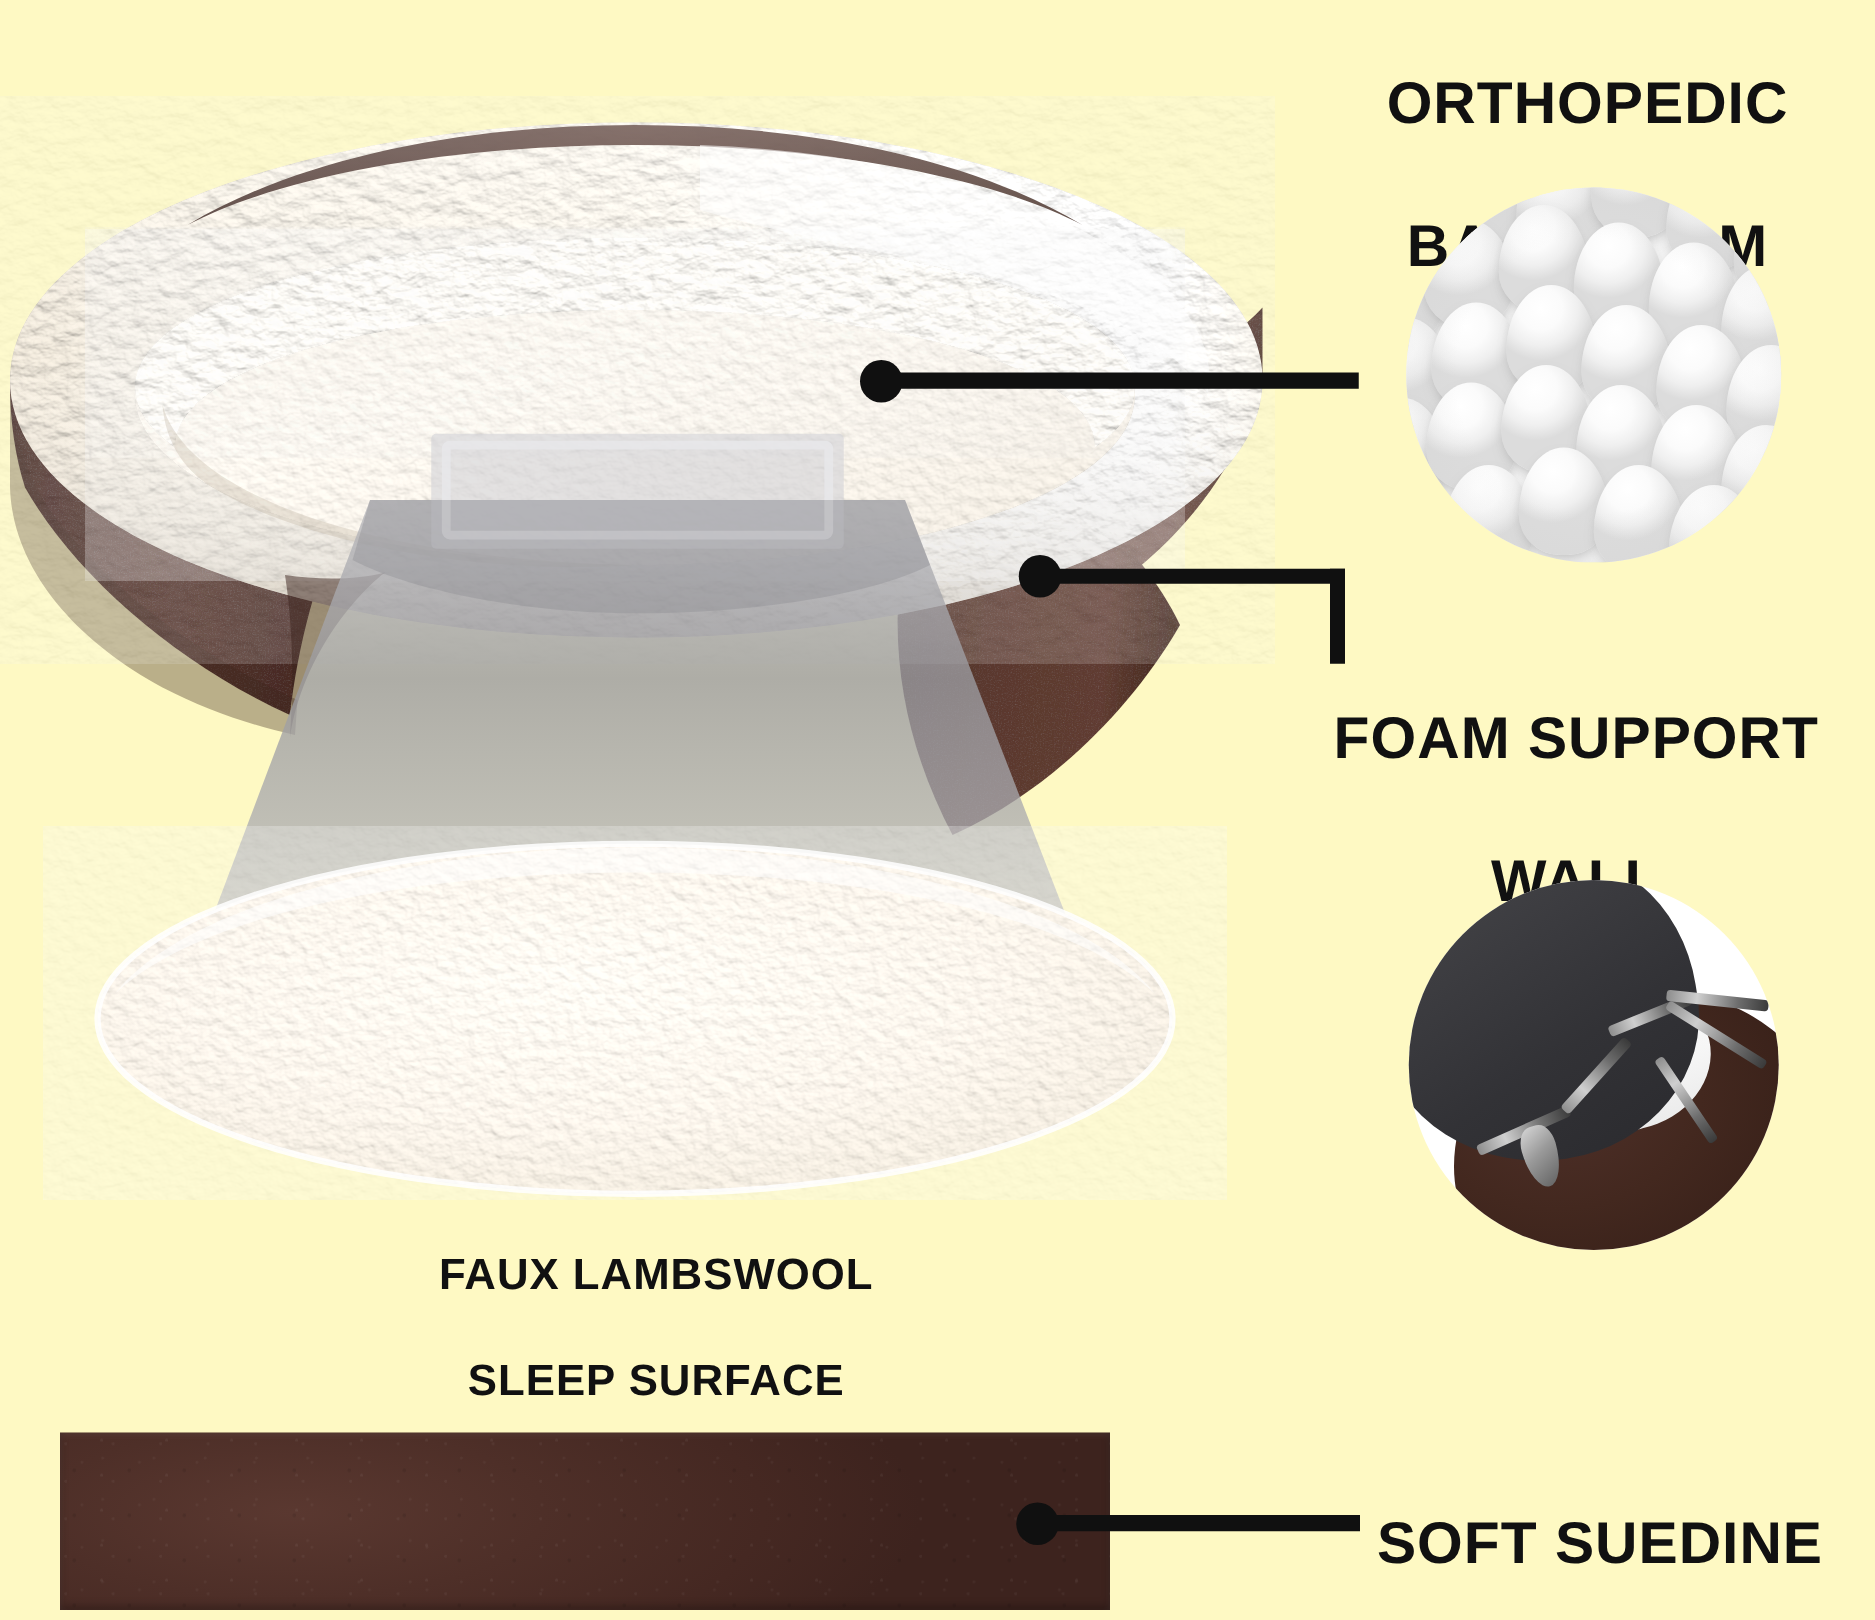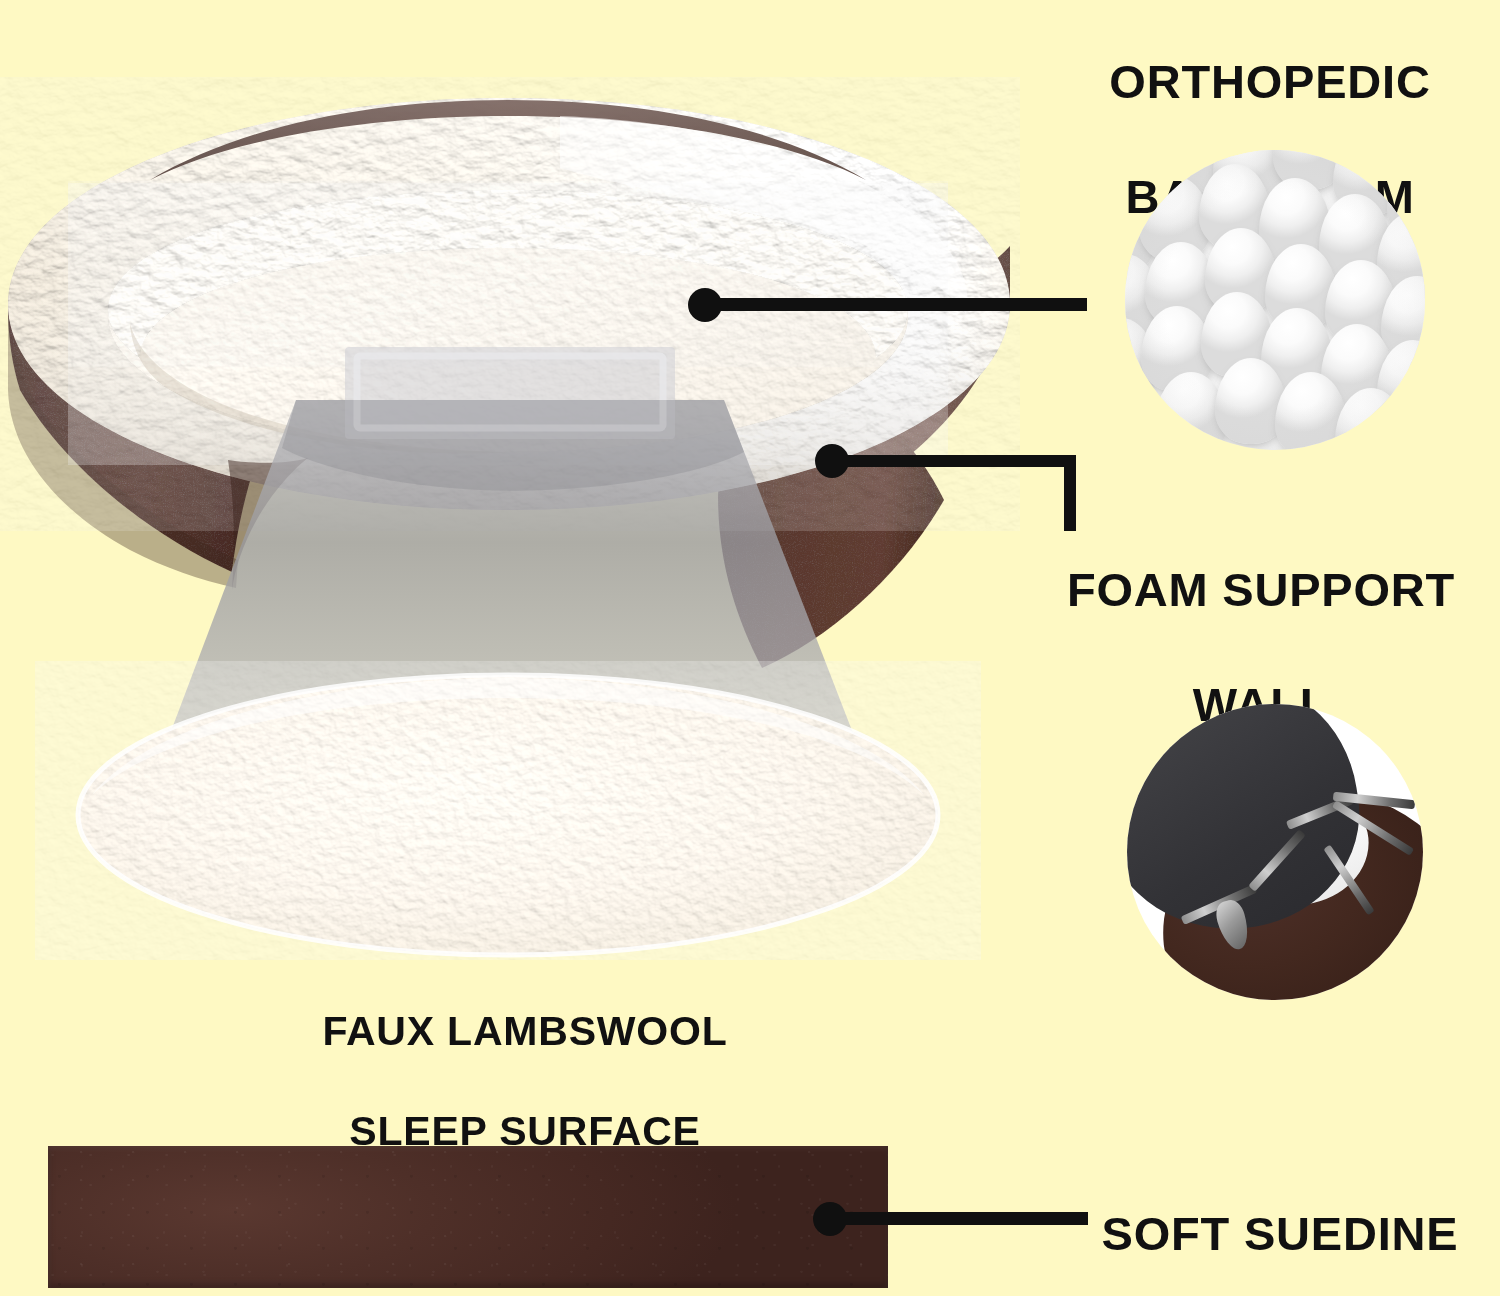--- a/index.html
+++ b/index.html
@@ -27,21 +27,21 @@
     font-weight: 700;
     color: #111111;
     letter-spacing: 0.8px;
     line-height: 1.22;
     text-transform: uppercase;
     font-family: "Liberation Sans", sans-serif;
     white-space: pre-line;
   }
   .label-ortho   { left: 1040px; top: -4px;   width: 460px; font-size: 47px; }
   .label-foamsup { left: 1022px; top: 504px;  width: 478px; font-size: 47px; }
-  .label-lamb    { left: 180px;  top: 956px;  width: 690px; font-size: 41px; }
+  .label-lamb    { left: 180px;  top: 956px;  width: 690px; font-size: 35px; }
   .label-suedine { left: 1060px; top: 1148px; width: 440px; font-size: 47px; }
 
   
   .leader-line {
     position: absolute;
     background: #101010;
   }
   .leader-dot {
     position: absolute;
     border-radius: 50%;

